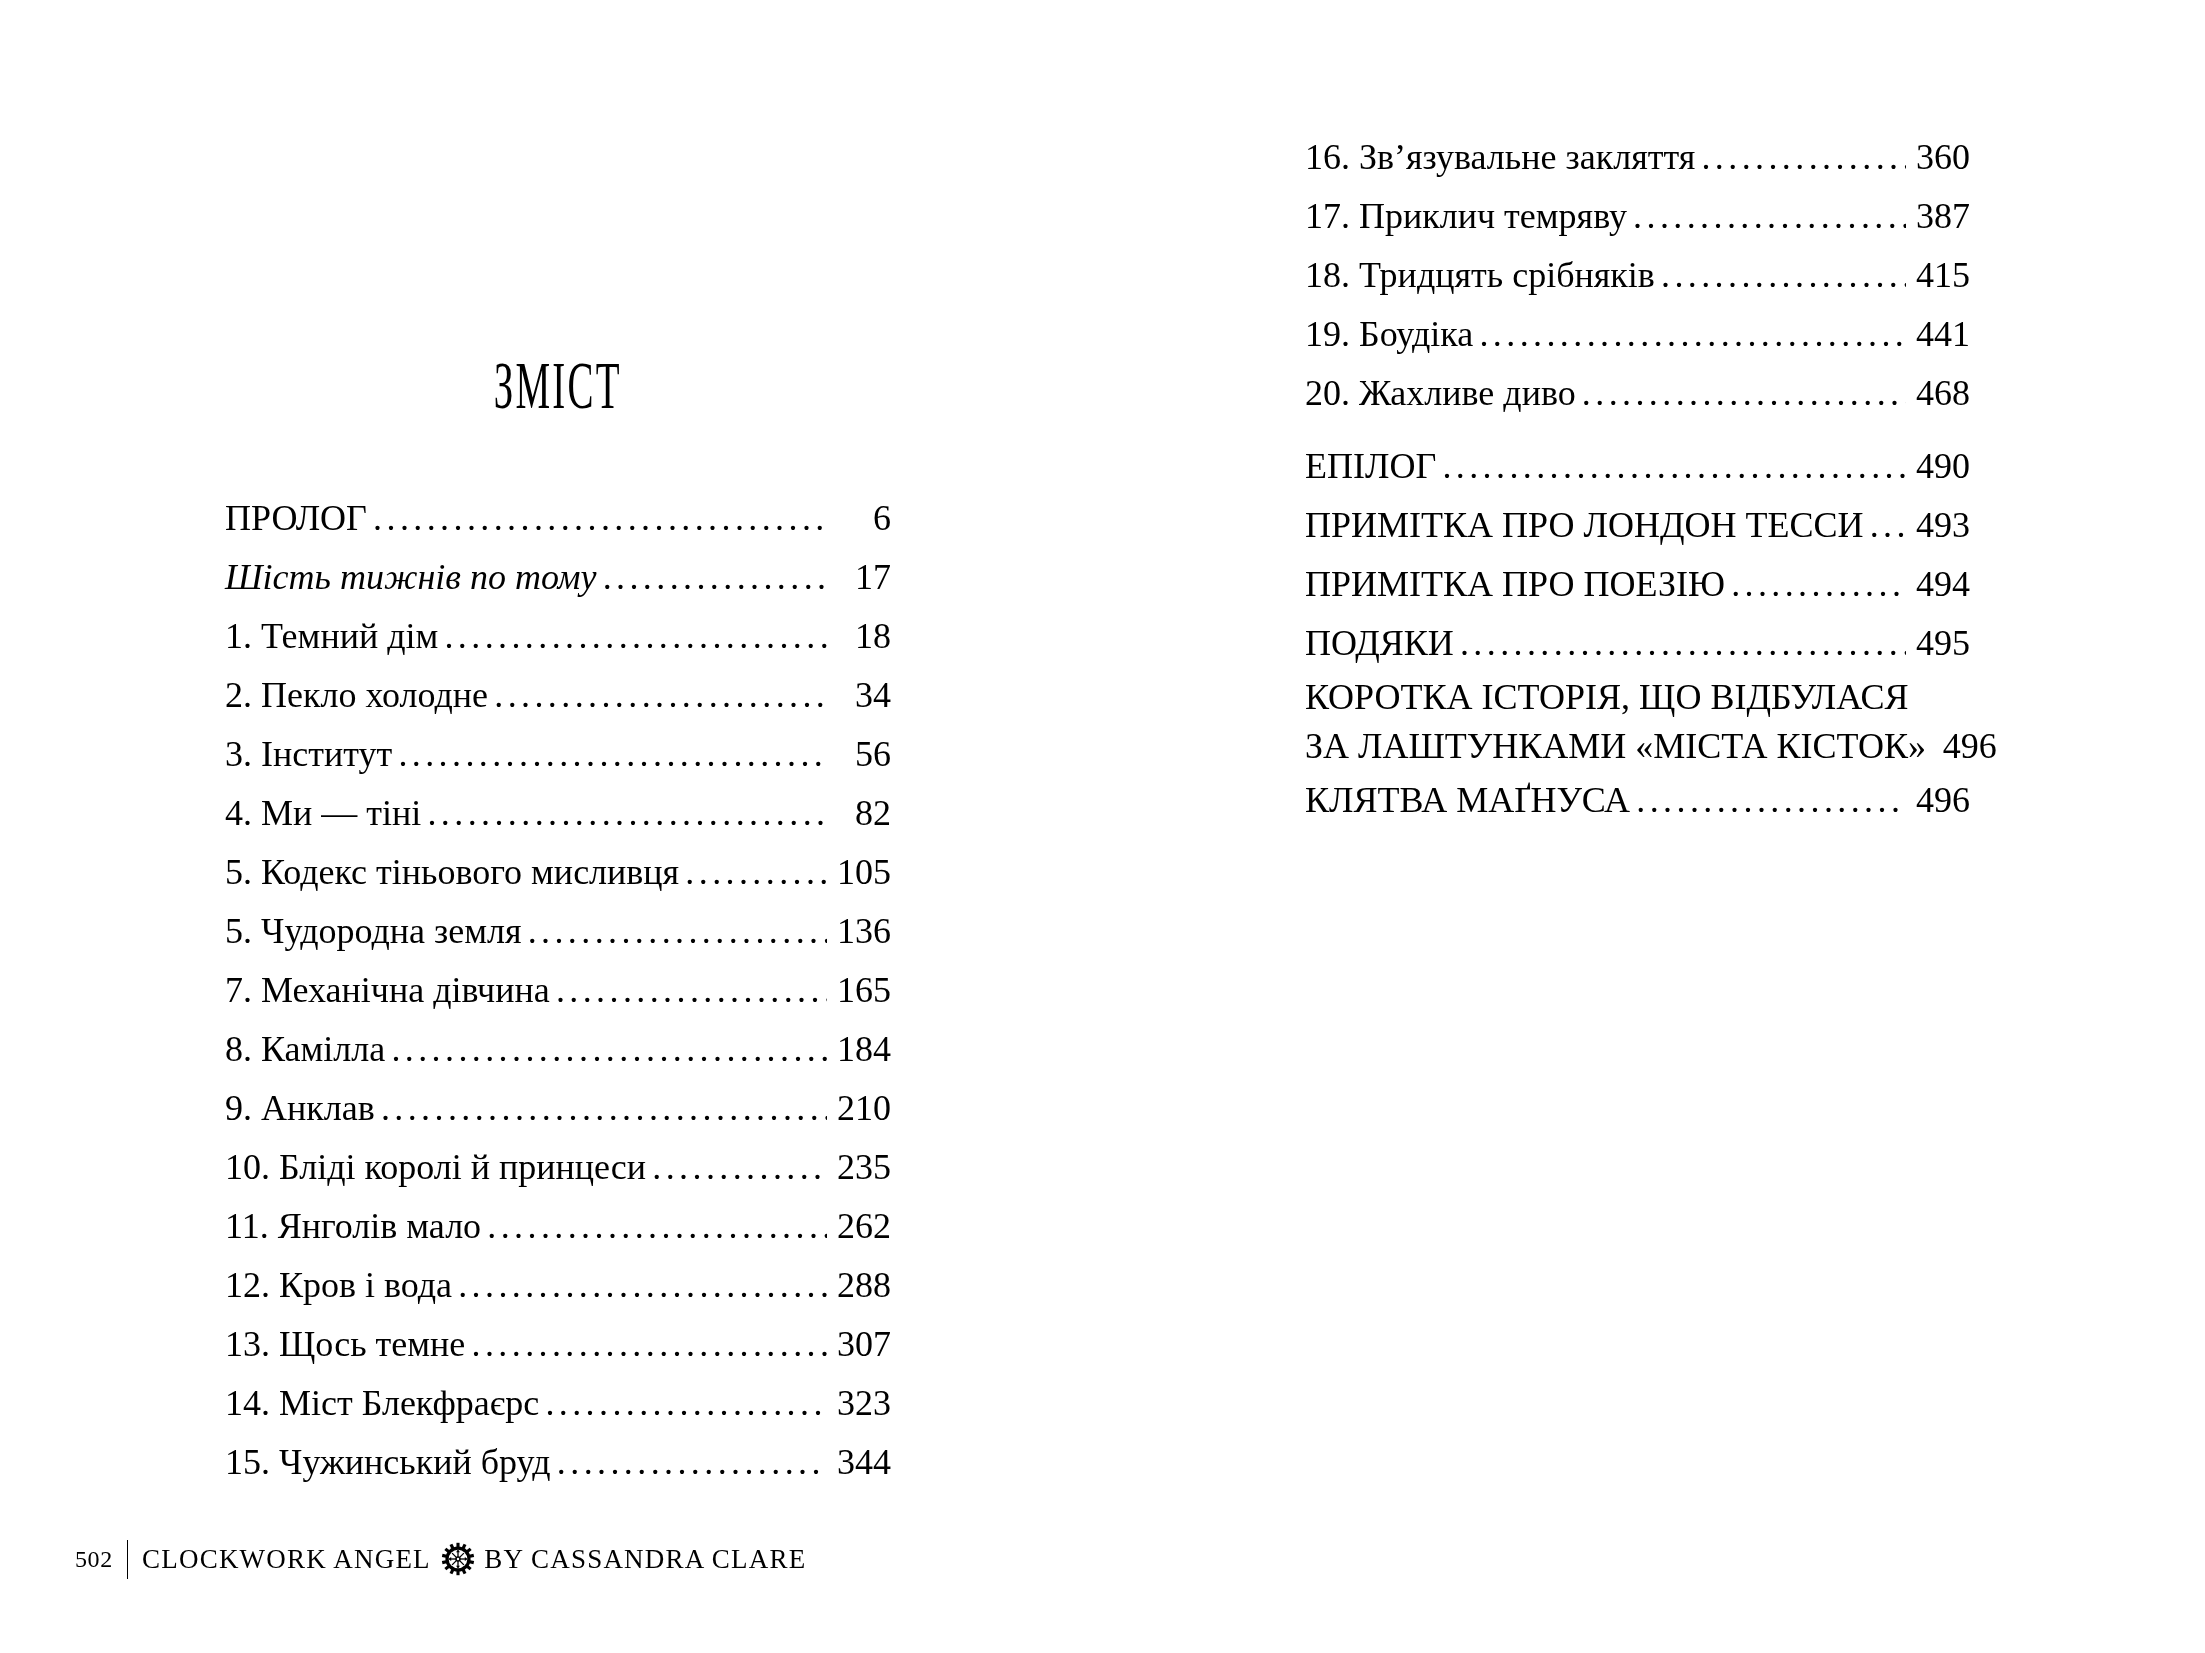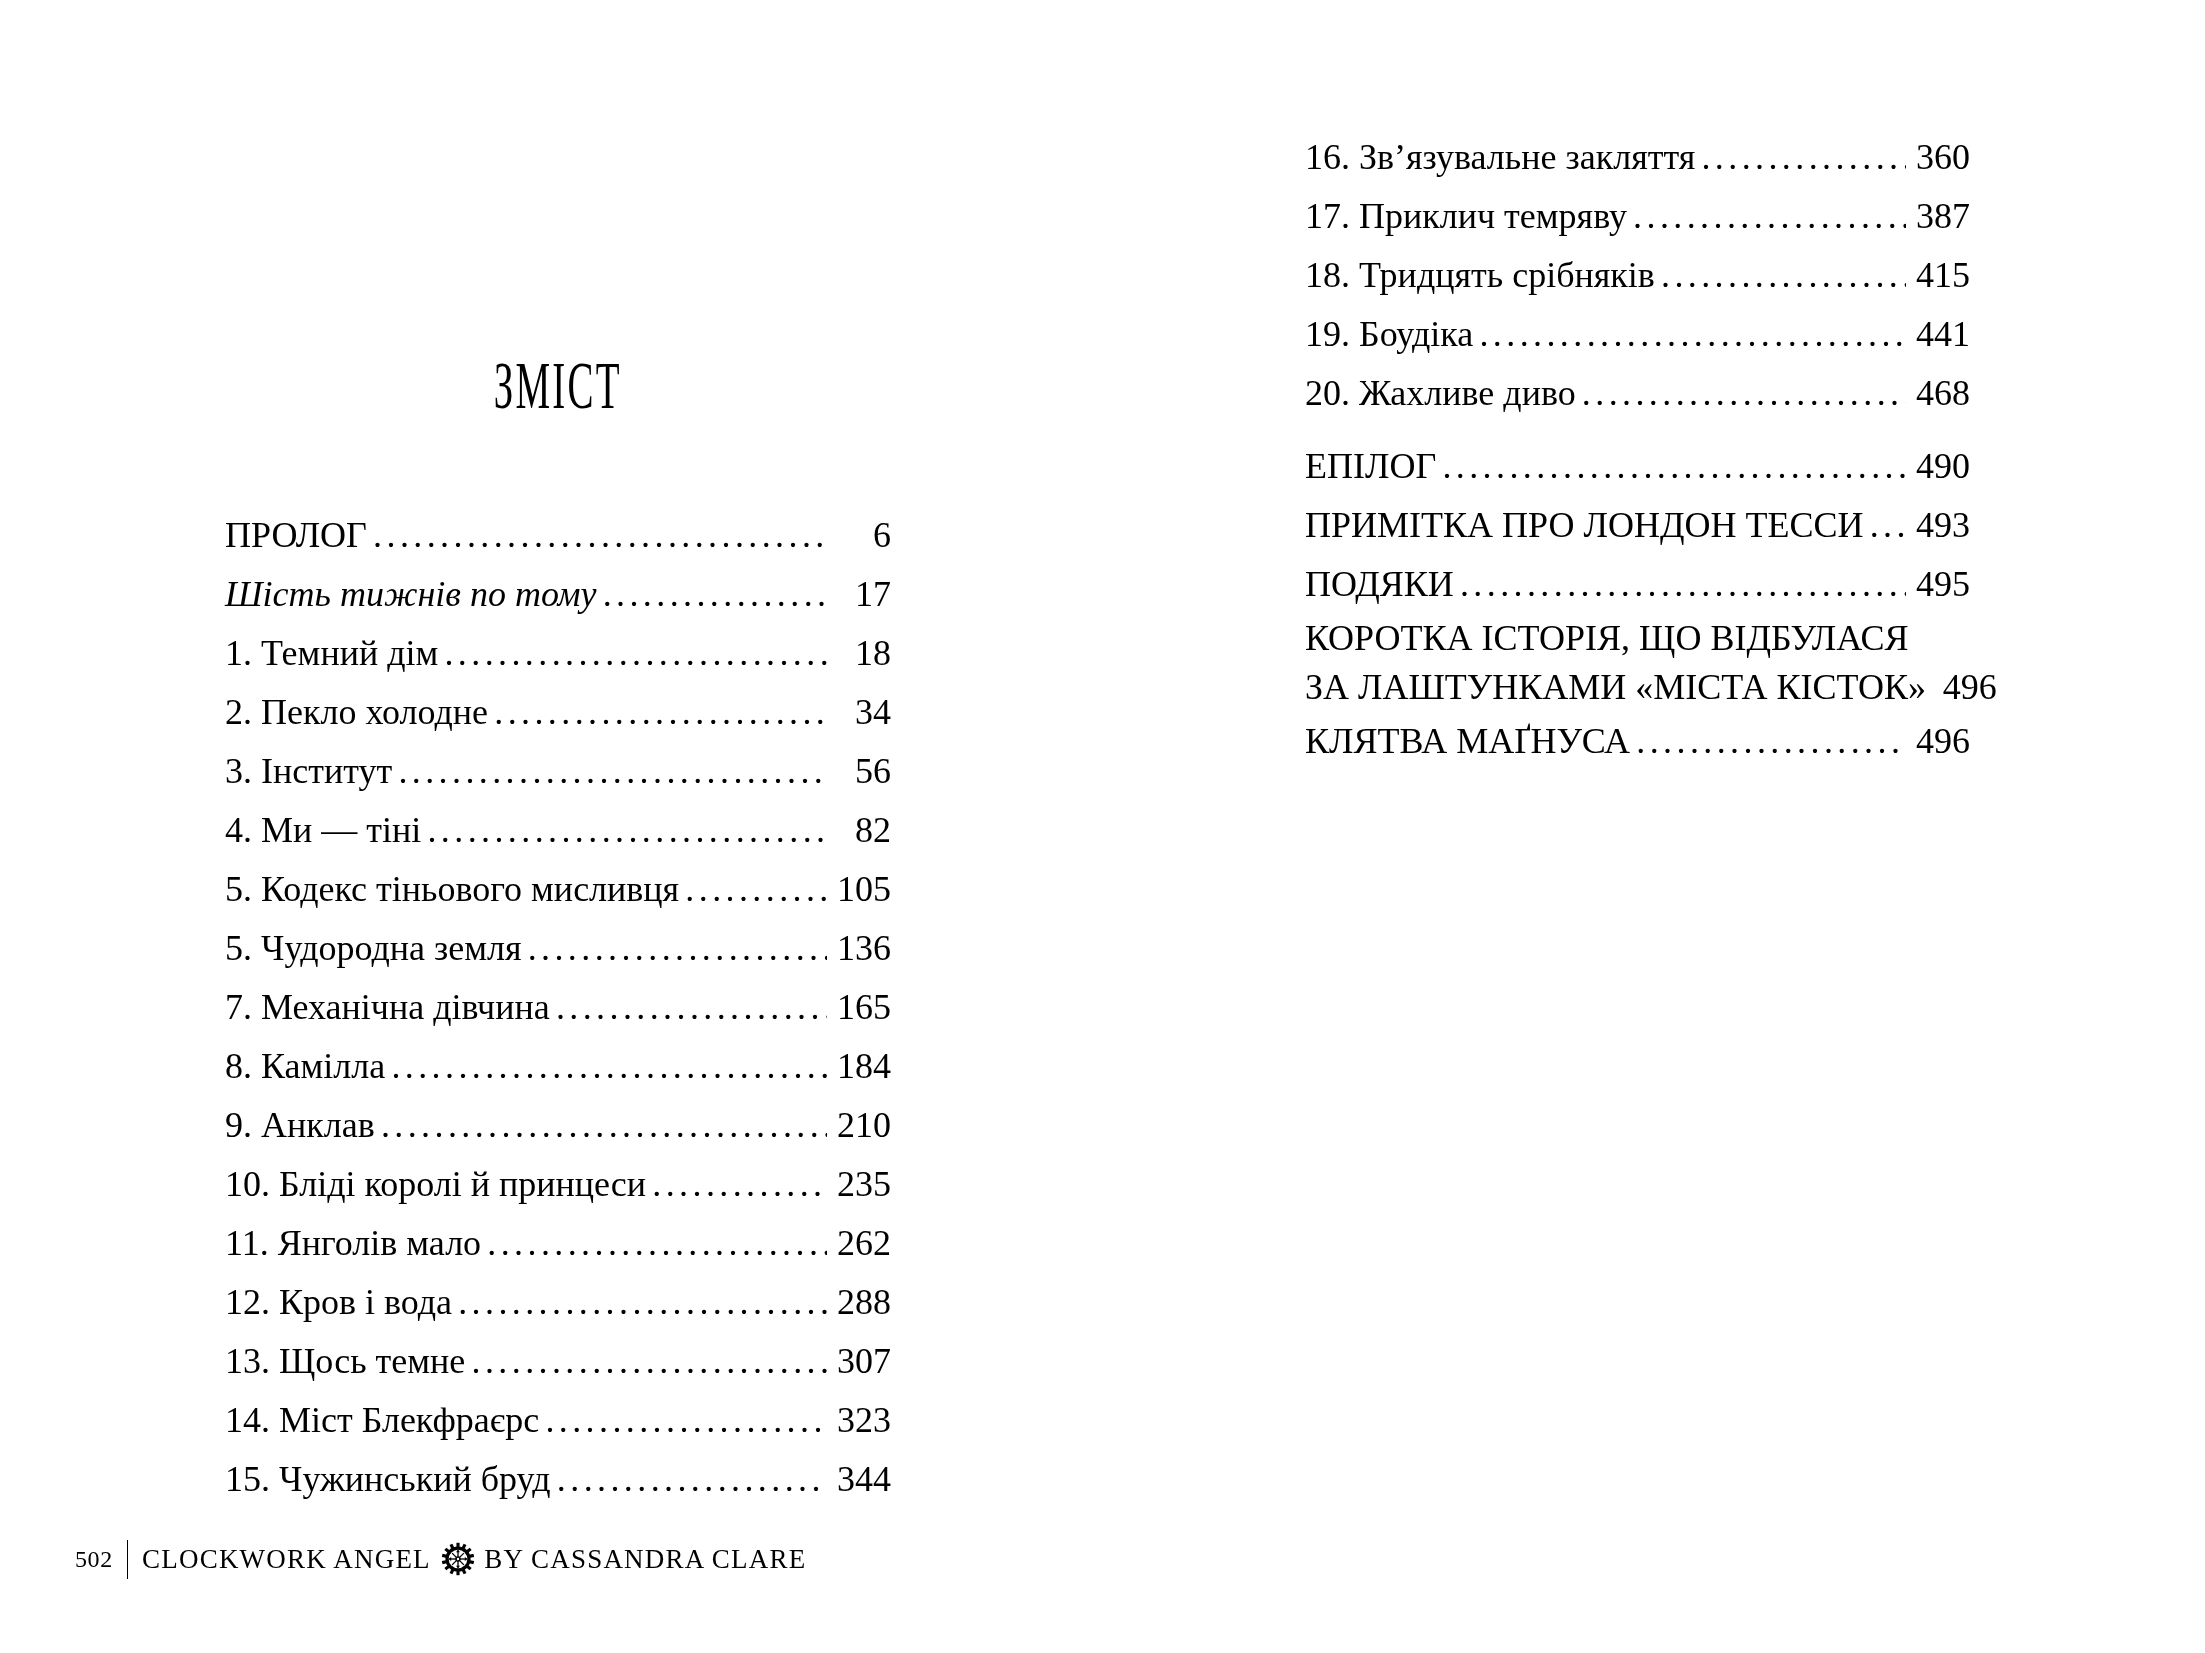--- a/index.html
+++ b/index.html
@@ -34,21 +34,21 @@
     transform: scaleX(0.60) scaleY(1.04);
     transform-origin: center bottom;
     letter-spacing: 3.7px;
   }
 
   
   .toc-col {
     position: absolute;
     font-size: 36px;
   }
-  .toc-col.left  { left: 225px;  top: 506px; width: 666px; }
+  .toc-col.left  { left: 225px;  top: 489px; width: 666px; }
   .toc-col.right { left: 1305px; top: 128px; width: 665px; }
 
   .row {
     display: flex;
     align-items: flex-end;
     height: 59px;
     line-height: 59px;
     white-space: nowrap;
   }
   .row.tight { height: 49px; line-height: 49px; }
@@ -228,20 +228,25 @@
       <div class="gap"></div>
       <div class="row">
         <span class="label">ЕПІЛОГ</span>
         <span class="dots"></span>
         <span class="num">490</span>
       </div>
       <div class="row">
         <span class="label">ПРИМІТКА ПРО ЛОНДОН ТЕССИ</span>
         <span class="dots"></span>
         <span class="num">493</span>
+      </div>
+      <div class="row">
+        <span class="label">ПРИМІТКА ПРО ПОЕЗІЮ</span>
+        <span class="dots"></span>
+        <span class="num">494</span>
       </div>
       <div class="row">
         <span class="label">ПОДЯКИ</span>
         <span class="dots"></span>
         <span class="num">495</span>
       </div>
       <div class="row tight">
         <span class="label">КОРОТКА ІСТОРІЯ, ЩО ВІДБУЛАСЯ</span>
       </div>
       <div class="row tight">

